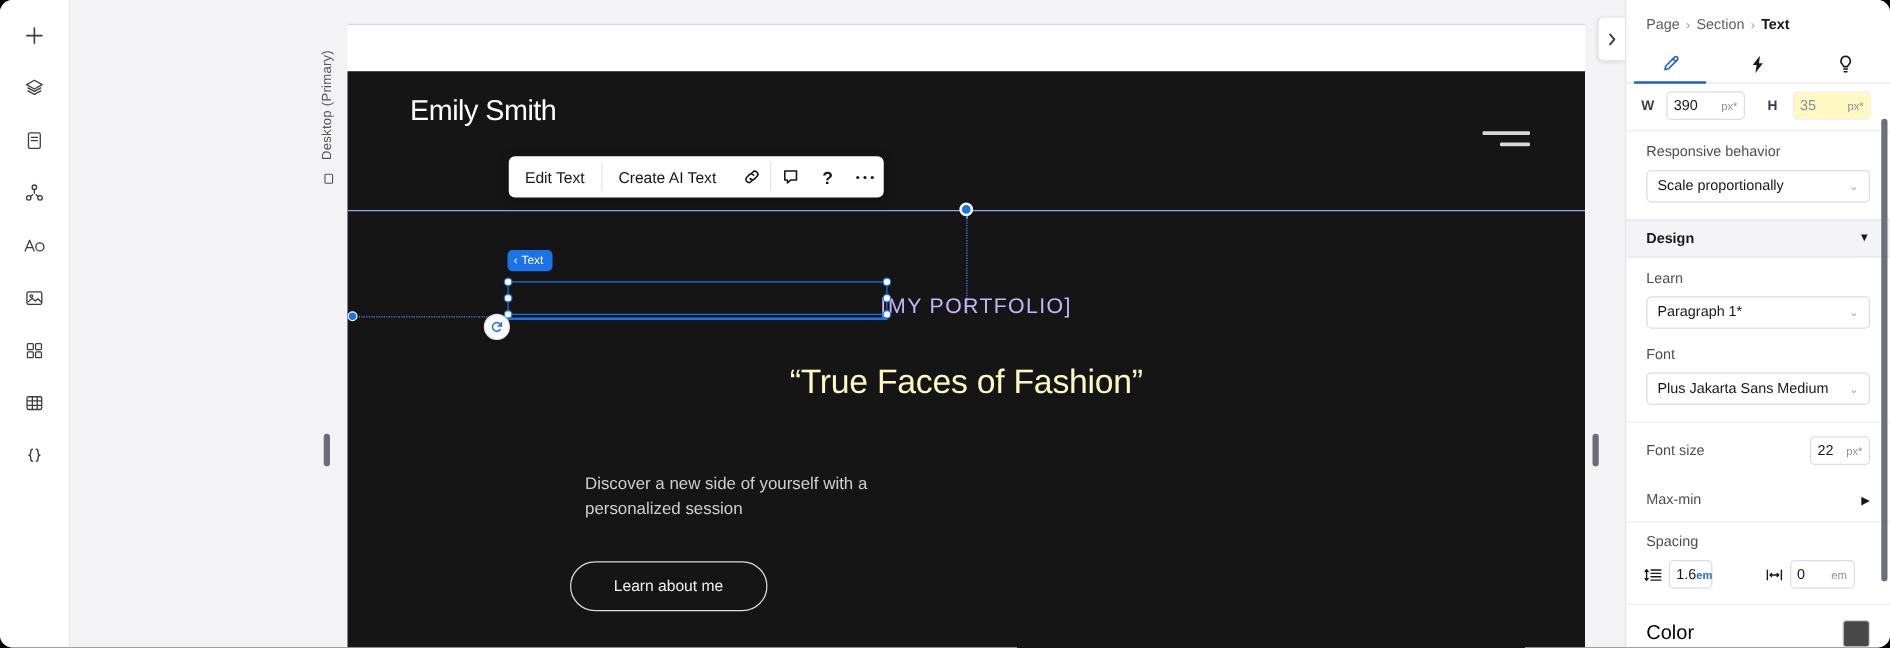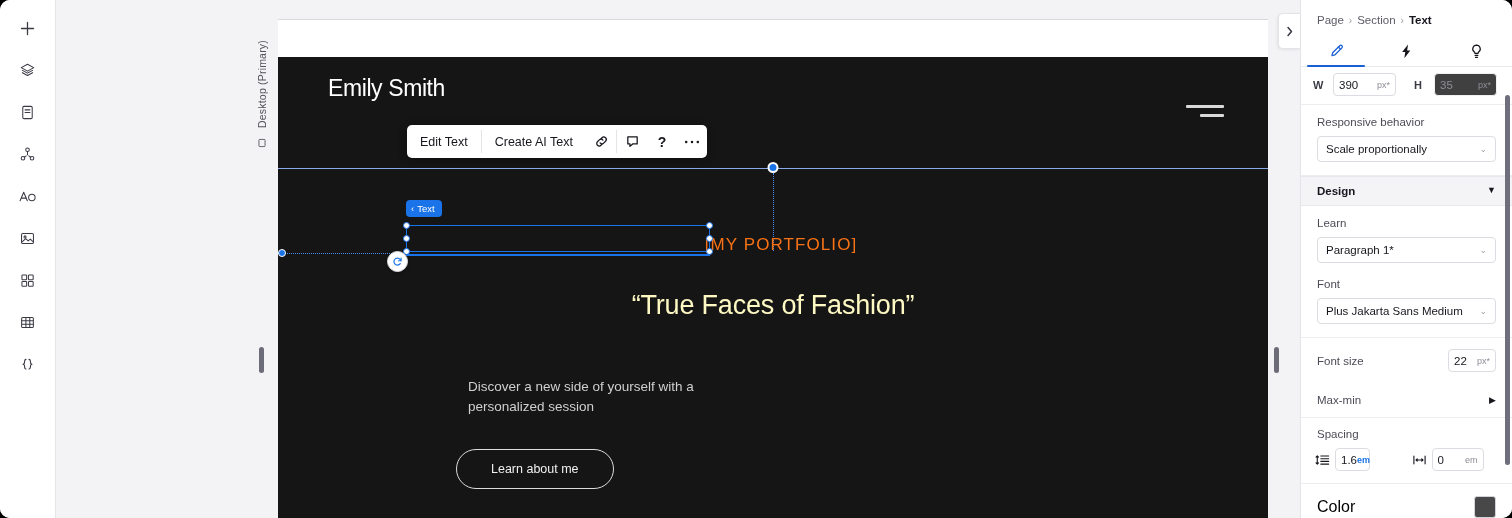--- a/index.html
+++ b/index.html
@@ -83,21 +83,21 @@
     position: absolute; right: 44px; top: 48px;
     width: 38px; display: flex; flex-direction: column; align-items: flex-end;
     gap: 6px; cursor: pointer;
   }
   .hamburger i { display: block; height: 3px; background: #d9d9d9; border-radius: 1px; }
   .hamburger i.l1 { width: 38px; }
   .hamburger i.l2 { width: 24px; }
 
   .portfolio-text {
     position: absolute; left: 0; right: 0; top: 178px;
-    text-align: center; color: #f97316;
+    text-align: center; color: #c4b5fd;
     font-size: 17px; letter-spacing: 1.1px; padding-left: 16px;
   }
   .headline {
     position: absolute; left: 0; right: 0; top: 233px;
     text-align: center; color: #fef9c3;
     font-size: 27px; font-weight: 400; letter-spacing: -0.2px;
   }
   .subcopy {
     position: absolute; left: 190px; top: 320px; width: 260px;
     color: #cfcfcf; font-size: 13.5px; line-height: 20px;
@@ -241,21 +241,21 @@
     border-bottom: 1px solid #ededf1;
     gap: 6px;
   }
   .wh-label { font-size: 11px; color: #3b3b46; width: 14px; font-weight: 600; }
   .wh-field {
     display: flex; align-items: center; justify-content: space-between;
     border: 1px solid #dcdce2; border-radius: 4px;
     height: 23px; width: 63px; padding: 0 5px;
     font-size: 11.5px; color: #16161d; background: #fff; cursor: text;
   }
-  .wh-field.dim { background: #404040; border-color: #f1f1f4; color: #8d8d98; }
+  .wh-field.dim { background: #fef9c3; border-color: #f1f1f4; color: #8d8d98; }
   .wh-unit { font-size: 9px; color: #8d8d98; }
 
   .sec {
     padding: 11px 16px 13px 16px;
     border-bottom: 1px solid #ededf1;
   }
   .sec-label { font-size: 11.5px; color: #4c4c57; margin-bottom: 8px; }
   .select {
     height: 26px; border: 1px solid #dcdce2; border-radius: 4px;
     display: flex; align-items: center; justify-content: space-between;

